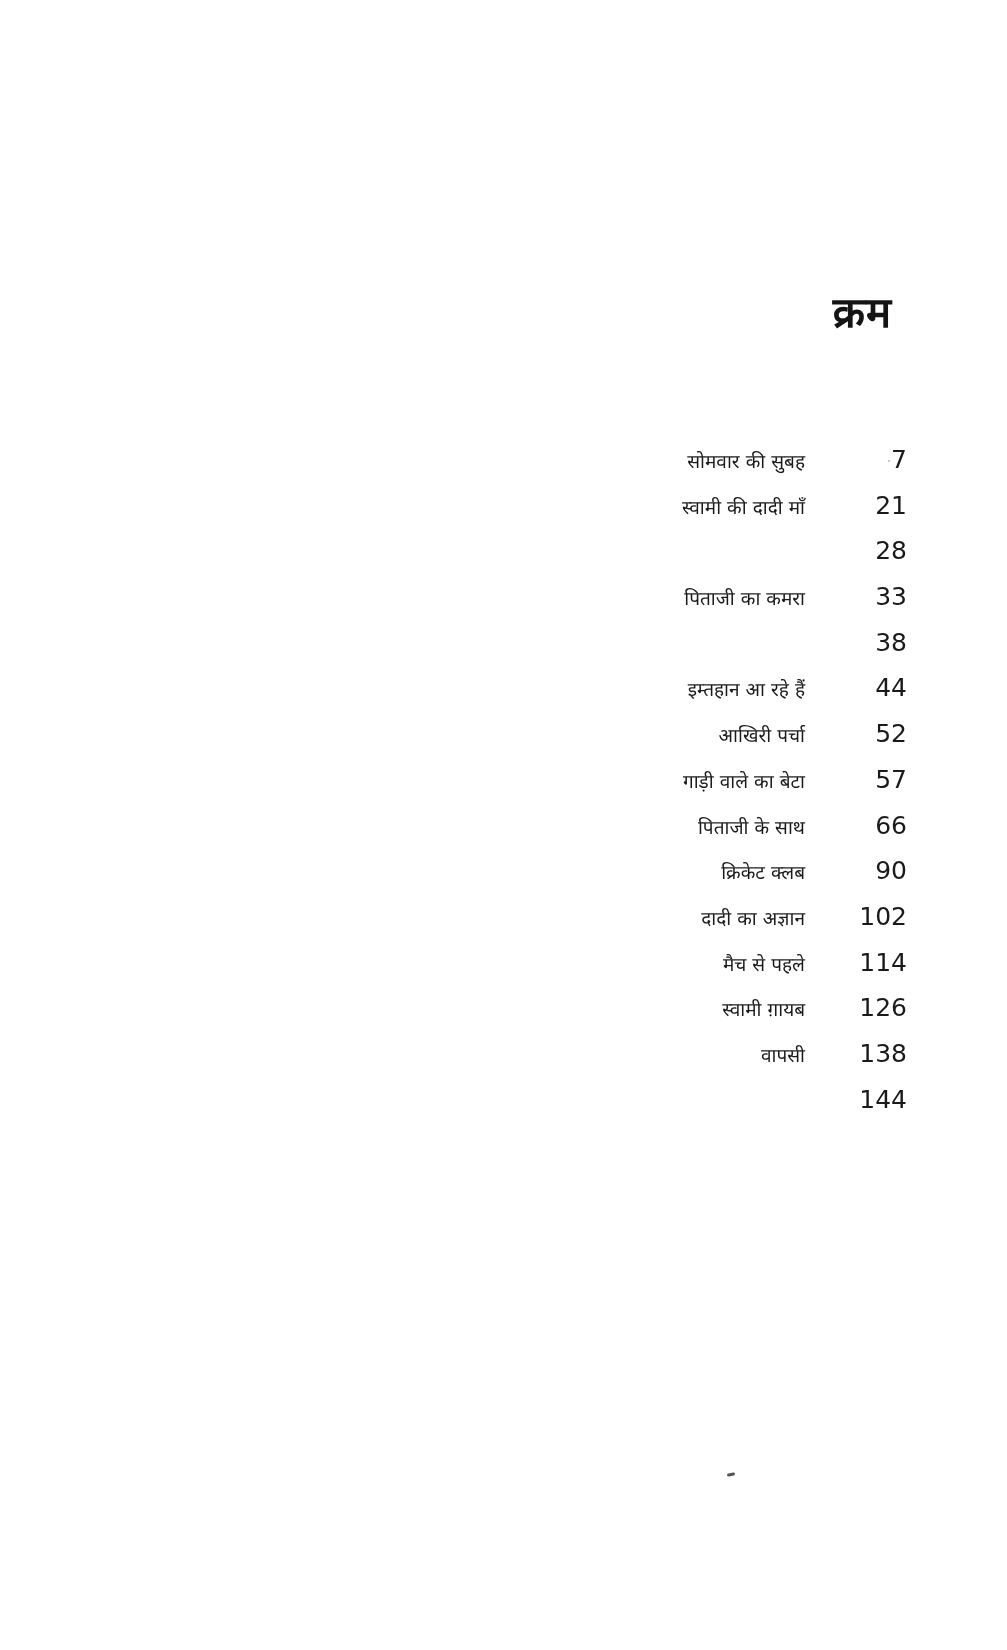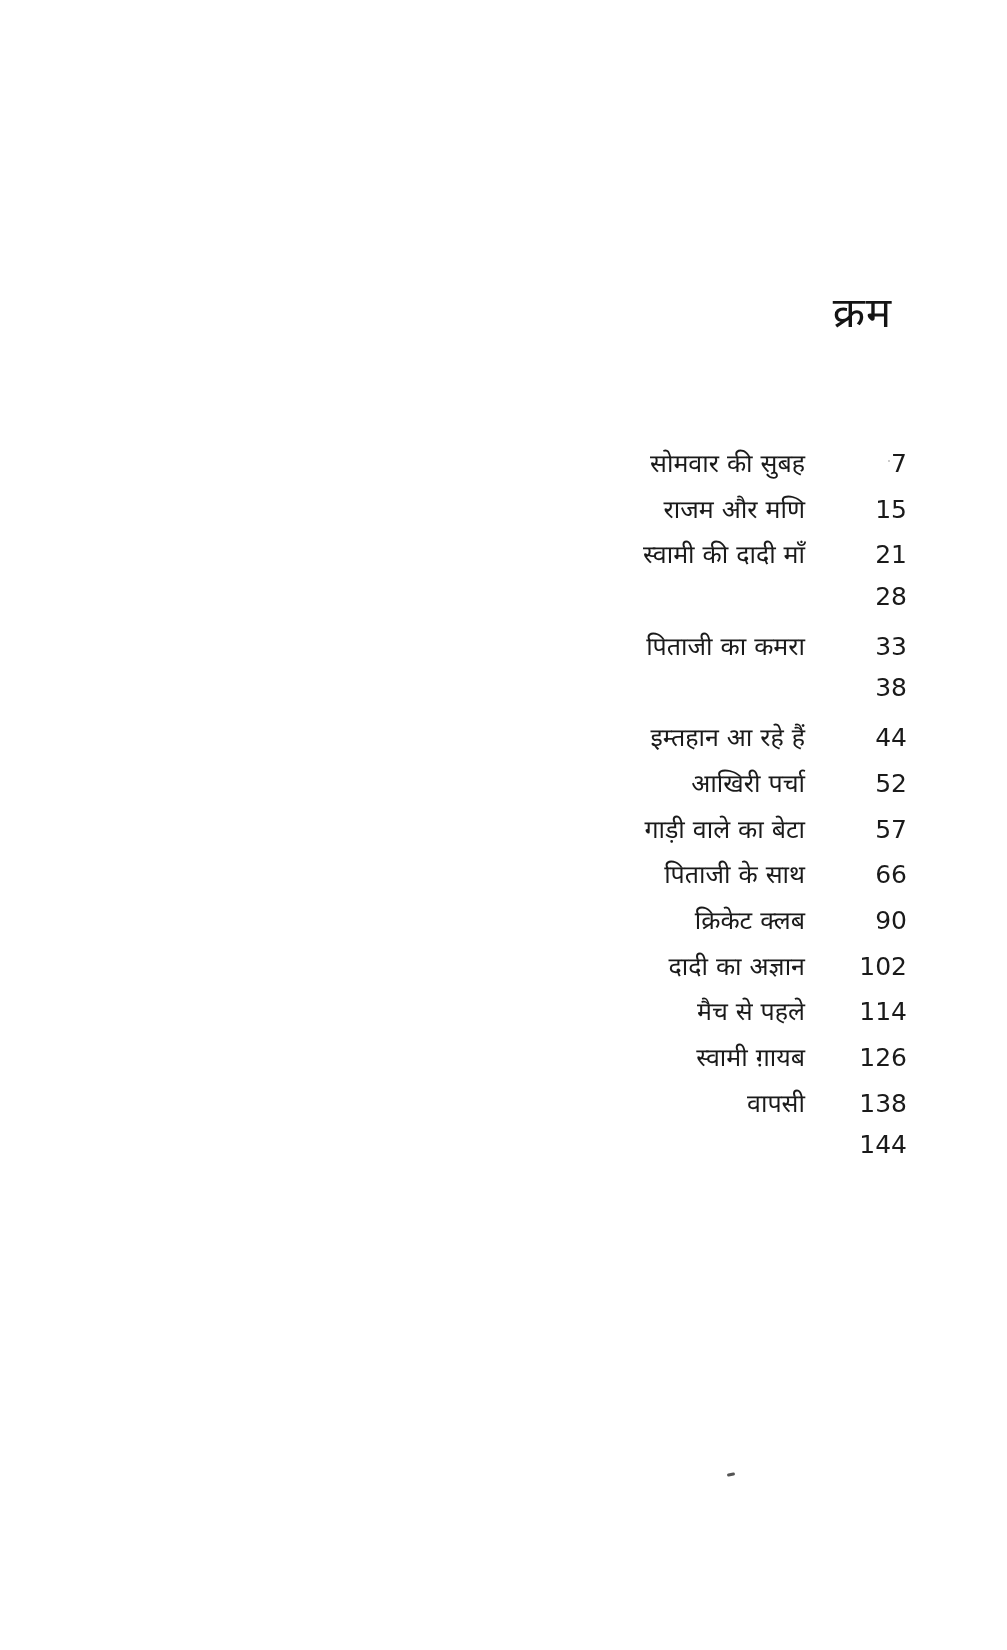--- a/index.html
+++ b/index.html
@@ -20,38 +20,38 @@
       left: 0; top: 0;
       width: 1007px;
       height: 1650px;
       background: #ffffff;
     }
     .heading {
       position: absolute;
       right: 115px;
       top: 282px;
       font-size: 42px;
-      font-weight: normal;
+      font-weight: bold;
       color: #141414;
       letter-spacing: 1px;
     }
     .toc {
       position: absolute;
       top: 445px;
       right: 100px;
       width: 440px;
     }
     .toc-row {
       display: flex;
       justify-content: flex-end;
       align-items: baseline;
       height: 45.7px;
     }
     .toc-title {
-      font-size: 25px;
+      font-size: 19px;
       text-align: right;
       color: #1a1a1a;
       white-space: nowrap;
       flex: 1;
     }
     .toc-page {
       width: 62px;
       text-align: right;
       font-size: 25px;
       font-family: "DejaVu Sans", sans-serif;
@@ -81,24 +81,20 @@
 </head>
 <body>
 
 <div class="page">
   <div class="heading">क्रम</div>
 
   <div class="toc">
     <div class="toc-row">
       <span class="toc-title">सोमवार की सुबह</span>
       <span class="toc-page">7</span>
-    </div>
-    <div class="toc-row">
-      <span class="toc-title">राजम और मणि</span>
-      <span class="toc-page">15</span>
     </div>
     <div class="toc-row">
       <span class="toc-title">स्वामी की दादी माँ</span>
       <span class="toc-page">21</span>
     </div>
     <div class="toc-row">
       <span class="toc-page">28</span>
     </div>
     <div class="toc-row">
       <span class="toc-title">पिताजी का कमरा</span>

